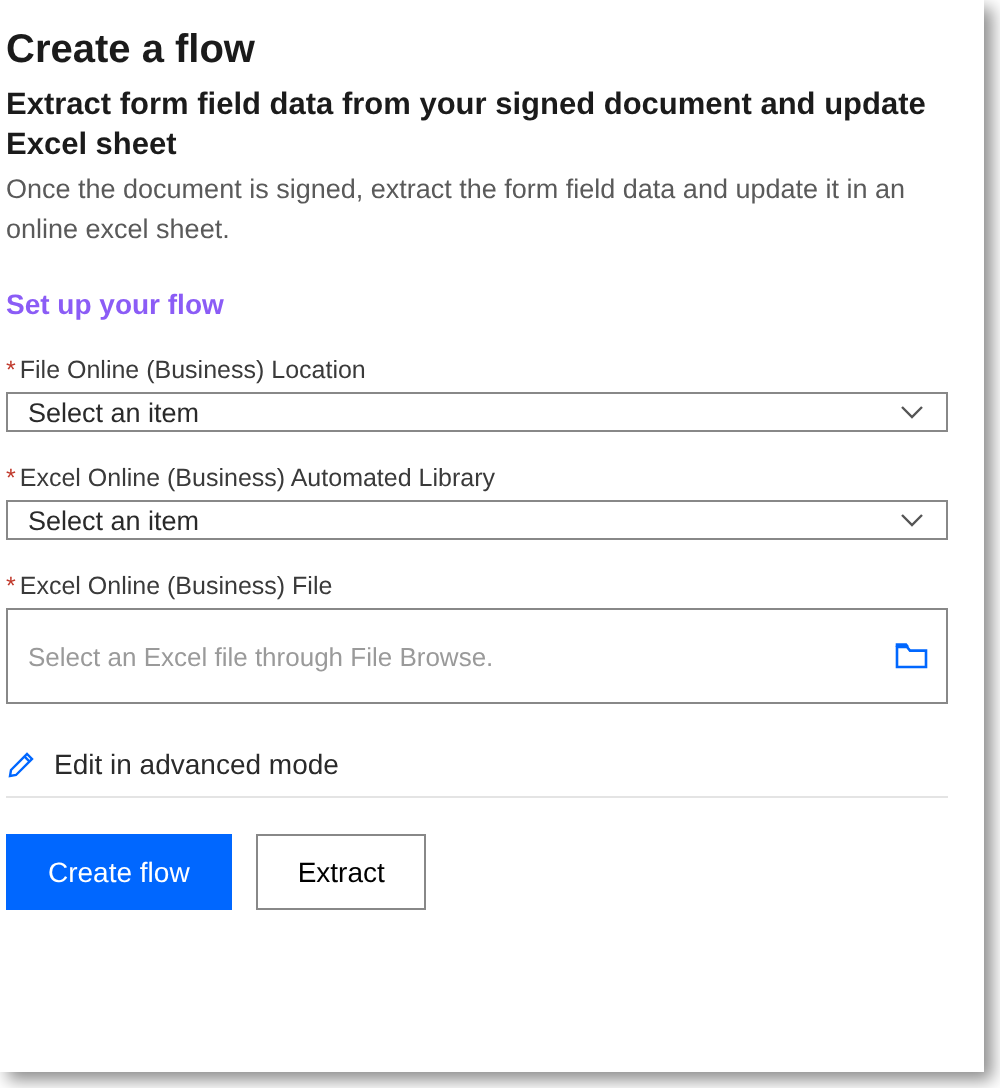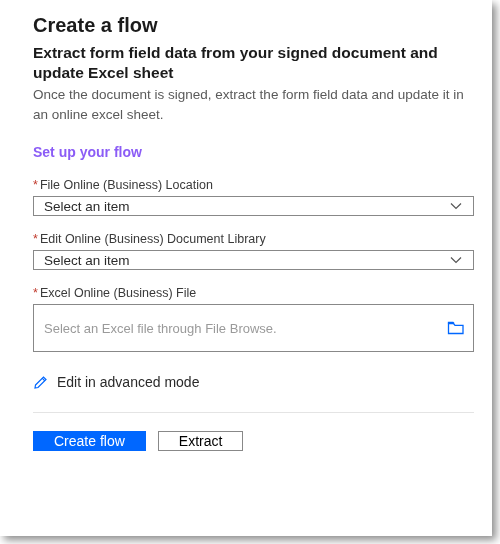--- a/index.html
+++ b/index.html
@@ -6,21 +6,21 @@
   body {
     font-family: "Segoe UI", -apple-system, sans-serif;
     background: #fff;
     width: 500px;
     height: 544px;
     position: relative;
   }
   .panel {
     width: 492px;
     height: 536px;
-    padding: 14px 18px 18px 33px;
+    padding: 14px 18px 18px 3px;
     background: #fff;
     box-shadow: 4px 4px 8px rgba(0,0,0,0.45);
     position: relative;
   }
   .h1 { font-size: 20px; font-weight: 700; color: #1b1b1b; margin-bottom: 6px; }
   .h2 { font-size: 15.5px; font-weight: 600; color: #1b1b1b; line-height: 1.3; margin-bottom: 2px; }
   .flow-type { font-size: 13px; color: #6b6b6b; margin-bottom: 10px; }
   .desc { font-size: 13.5px; color: #5a5a5a; line-height: 1.45; margin-bottom: 20px; }
   .h3 { font-size: 14px; font-weight: 700; color: #8b5cf6; margin-bottom: 18px; margin-top: 12px; }
   .field { margin-bottom: 16px; }
@@ -56,29 +56,29 @@
     color: #333;
     background: transparent;
   }
   .file-input input::placeholder { color: #9a9a9a; }
   .folder-icon { width: 18px; height: 16px; flex-shrink: 0; }
   .advanced {
     display: flex;
     align-items: center;
     gap: 8px;
     margin-top: 22px;
-    margin-bottom: 22px;
+    margin-bottom: 8px;
     cursor: pointer;
   }
   .pencil { width: 16px; height: 16px; }
   .advanced-text { font-size: 14px; color: #2a2a2a; }
   .divider { height: 1px; background: #e4e4e4; margin-bottom: 18px; }
   .buttons { display: flex; gap: 12px; }
   .btn {
-    height: 20px;
+    height: 38px;
     padding: 0 20px;
     font-size: 14px;
     border: 1px solid #888;
     background: #fff;
     cursor: pointer;
     font-family: inherit;
   }
   .btn-primary {
     background: #0067ff;
     border-color: #0067ff;
@@ -106,21 +106,21 @@
       <span class="chev">
         <svg viewBox="0 0 14 14" fill="none" stroke="#555" stroke-width="1.2">
             <polyline points="2,4.5 7,9.5 12,4.5"></polyline>
           </svg>
       </span>
     </div>
   </div>
 
   <div class="field">
     <div class="field-label">
-      <span class="req">*</span><span>Edit Online (Business) Document Library</span>
+      <span class="req">*</span><span>Excel Online (Business) Automated Library</span>
     </div>
     <div class="select">
       <span class="select-text">Select an item</span>
       <span class="chev">
         <svg viewBox="0 0 14 14" fill="none" stroke="#555" stroke-width="1.2">
             <polyline points="2,4.5 7,9.5 12,4.5"></polyline>
           </svg>
       </span>
     </div>
   </div>

